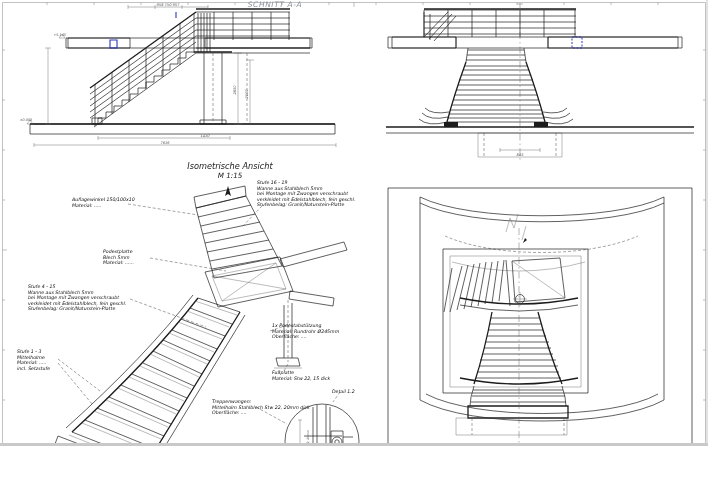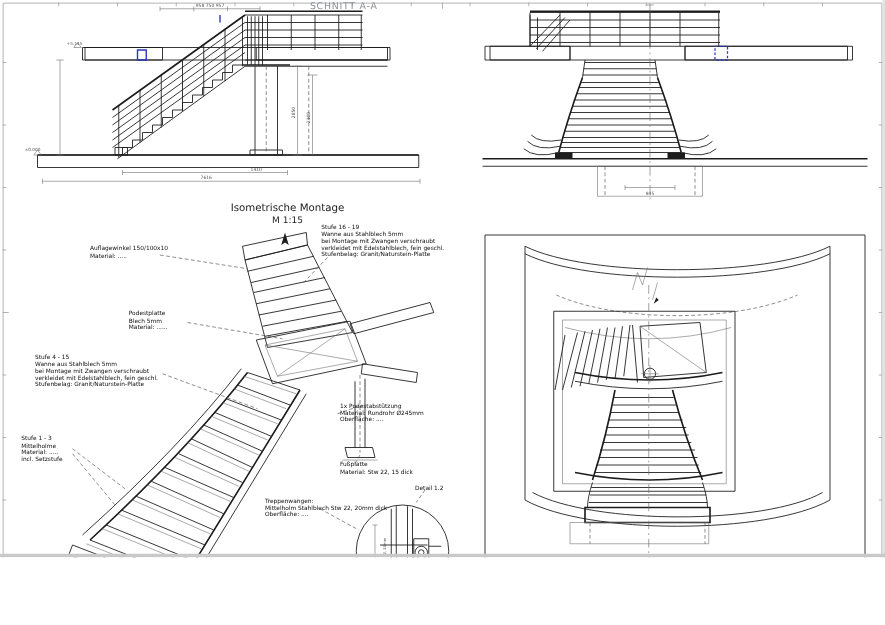--- a/index.html
+++ b/index.html
@@ -1,17 +1,17 @@
 <!DOCTYPE html>
 <html><head>
 <meta charset="utf-8">
 <style>
   html,body{margin:0;padding:0;background:#ffffff;}
   .sheet{position:relative;width:708px;height:446px;background:#ffffff;overflow:hidden;
-         font-family:"DejaVu Sans",sans-serif;}
+         font-family:"DejaVu Sans",sans-serif;font-style:italic;}
   .edge-b{position:absolute;left:0;right:0;bottom:0;height:3px;background:#c9c9c9;}
   .edge-r{position:absolute;top:0;bottom:0;right:0;width:2px;background:#e2e2e2;}
   svg.lines{position:absolute;left:0;top:0;}
   svg.lines path{fill:none;stroke:#1c1c1c;stroke-width:.7;stroke-linecap:butt;}
   svg.lines circle{fill:none;stroke:#1c1c1c;stroke-width:.7;}
   svg.lines path.b{stroke-width:1.3;}
   svg.lines path.t{stroke:#6a6a6a;stroke-width:.45;}
   svg.lines path.d{stroke:#4a4a4a;stroke-width:.5;stroke-dasharray:3 2;}
   svg.lines path.cl{stroke:#6a6a6a;stroke-width:.5;stroke-dasharray:7 3 1.5 3;}
   svg.lines path.bl{stroke:#2836c0;stroke-width:1;stroke-dasharray:2 1.5;}
@@ -190,21 +190,21 @@
 
       <circle cx="520" cy="299" r="4.5"></circle>
       <path class="t" d="M513 299 H527 M520 292 V306"></path>
 
       <path class="t" d="M506 232 L510 218 L514 228 L518 214 M522 240 L526 226"></path>
       <path class="f" d="M523 243 l4 -3 l-2 -2 Z"></path>
     </g>
   </svg>
 
   <div class="sec-title">SCHNITT A-A</div>
-  <div class="iso-title">Isometrische Montage</div>
+  <div class="iso-title">Isometrische Ansicht</div>
   <div class="iso-scale">M 1:15</div>
 
   <div class="ann" style="left:72px;top:197px;width:92px;">Auflagewinkel 150/100x10
 Material: .....</div>
   <div class="ann" style="left:103px;top:249px;width:70px;">Podestplatte
 Blech 5mm
 Material: ......</div>
   <div class="ann" style="left:257px;top:180px;width:100px;">Stufe 16 - 19
 Wanne aus Stahlblech 5mm
 bei Montage mit Zwangen verschraubt

